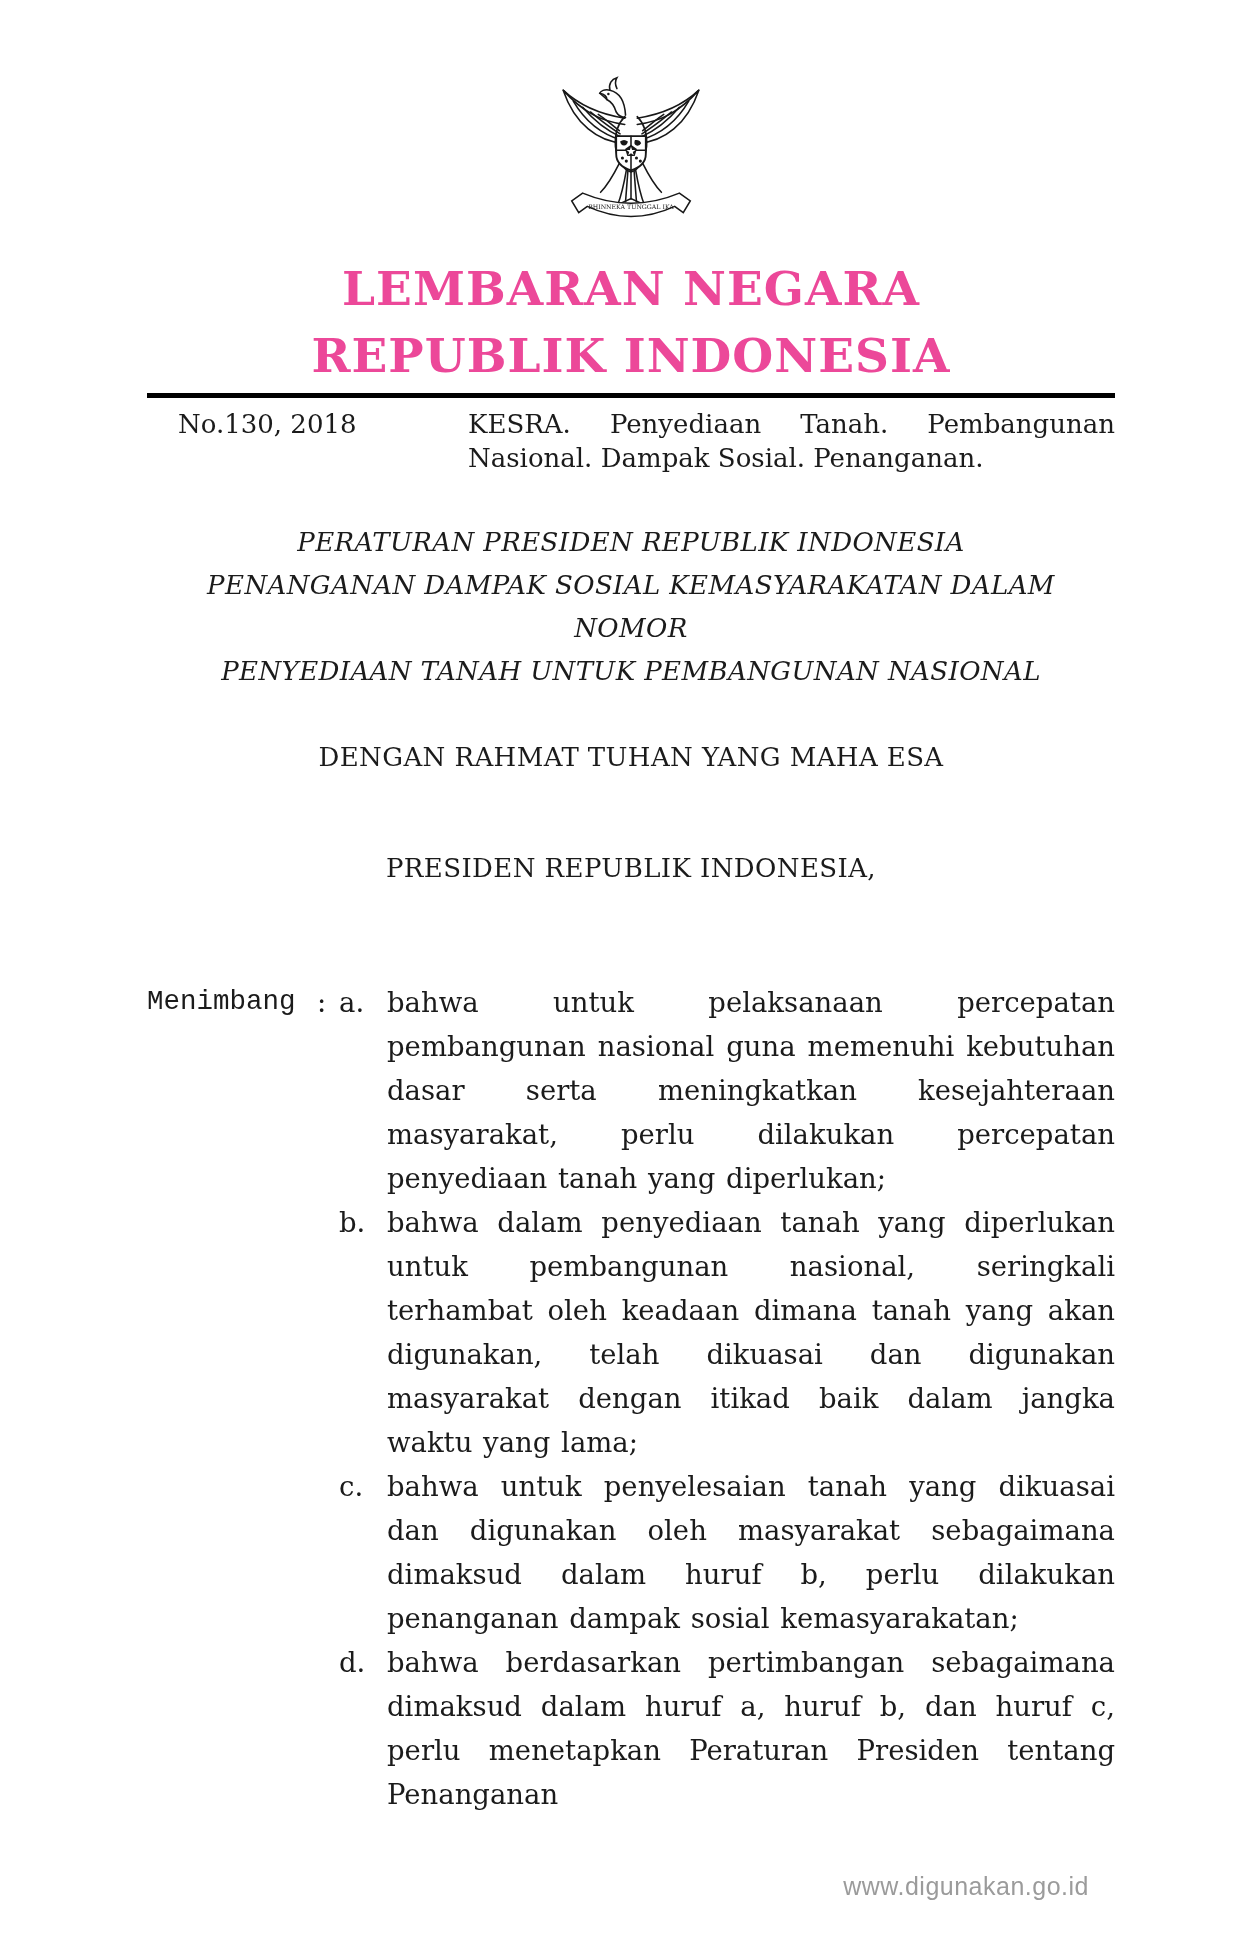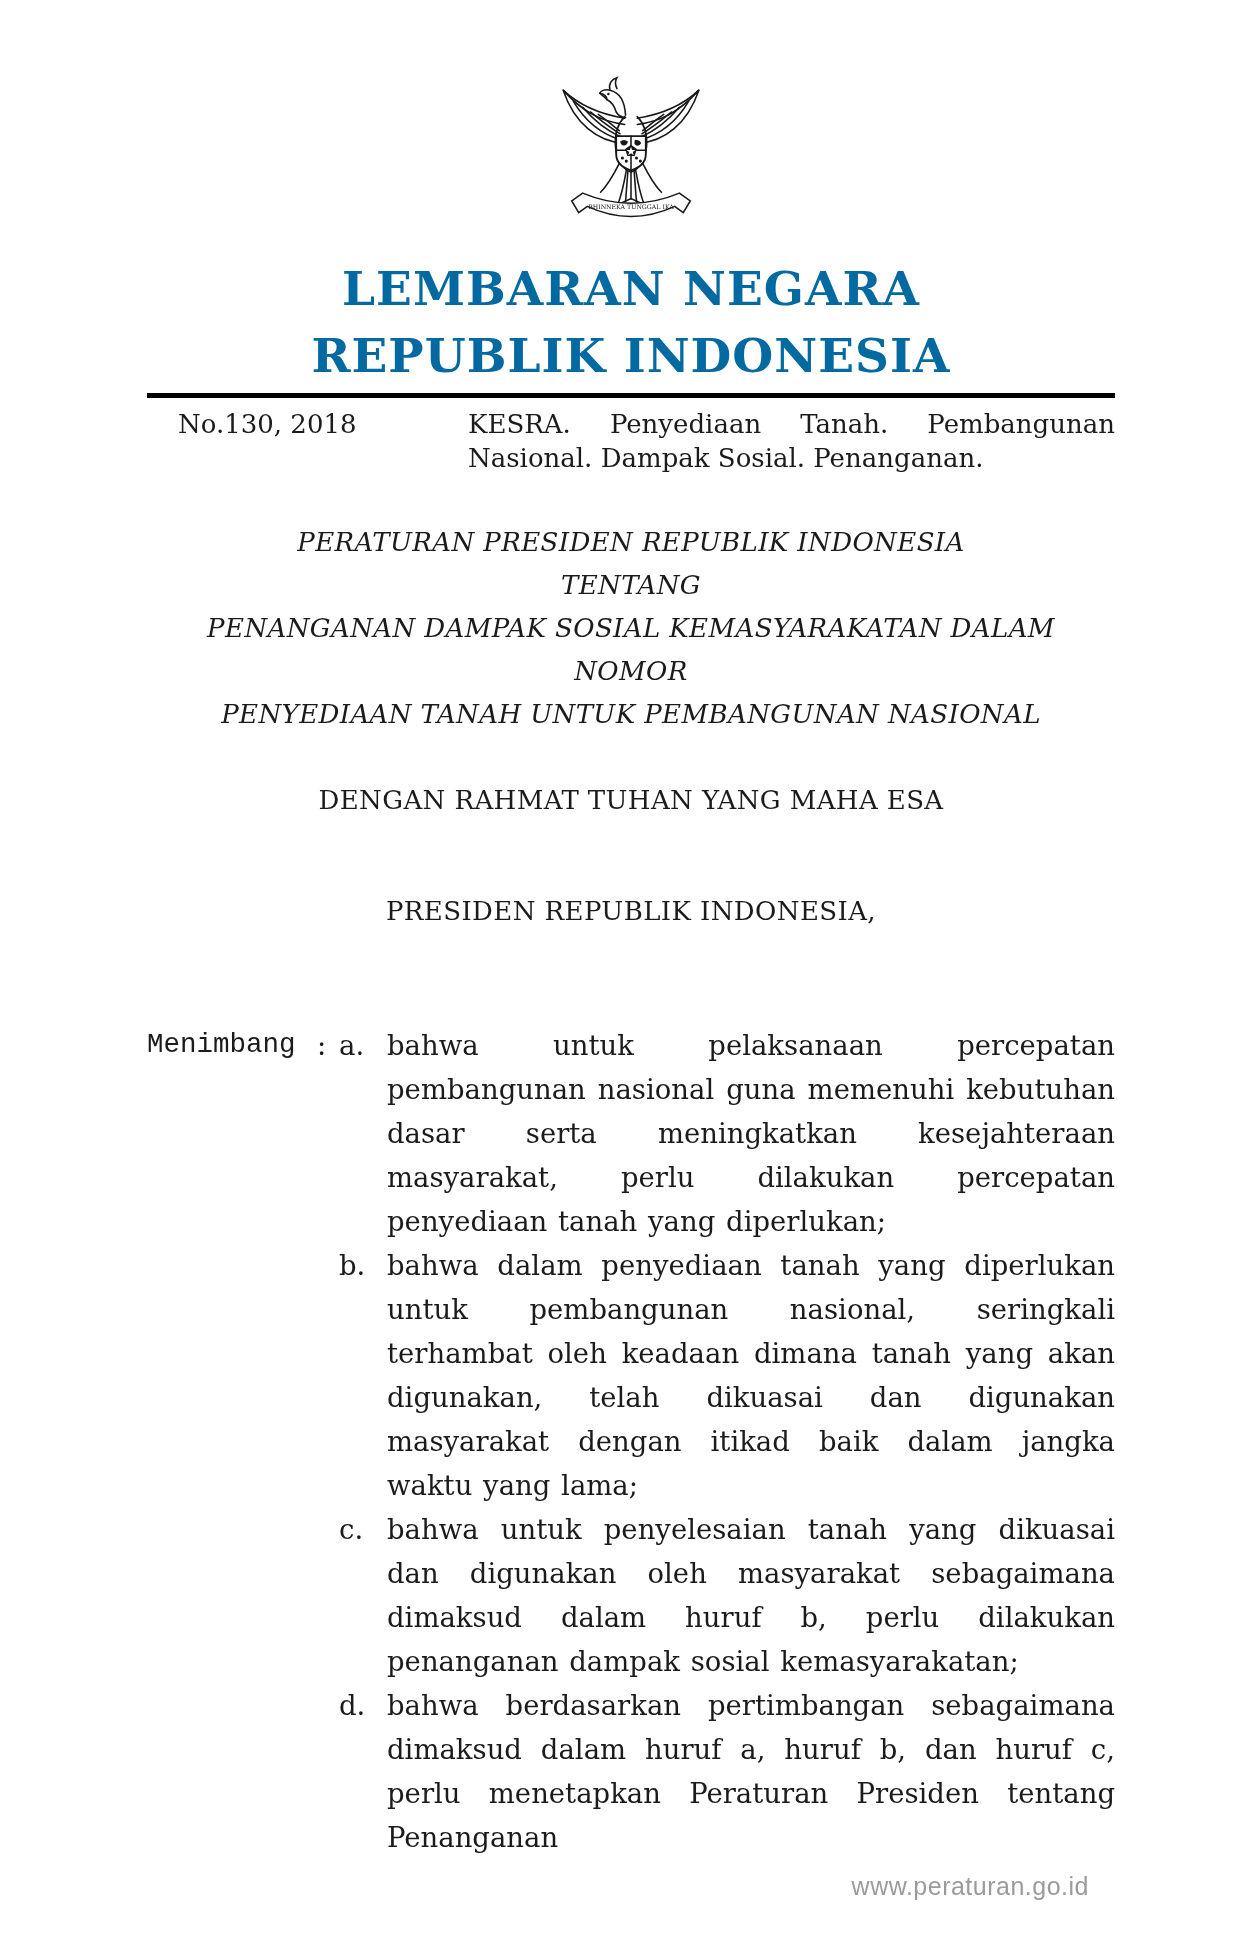--- a/index.html
+++ b/index.html
@@ -23,21 +23,21 @@
     height: 182px;
   }
   .emblem-wrap svg { display: inline-block; }
   .masthead-title {
     margin: 10px 0 0 0;
     text-align: center;
     font-size: 47px;
     font-weight: 700;
     letter-spacing: 1px;
     line-height: 57px;
-    color: #0369a1;
+    color: #ec4899;
   }
   .masthead-rule {
     margin-top: 9px;
     height: 5px;
     background: #000;
   }
   .meta-row {
     margin-top: 9px;
     display: flex;
     font-size: 26px;
@@ -155,21 +155,20 @@
     <h1 class="masthead-title">REPUBLIK INDONESIA</h1>
     <div class="masthead-rule"></div>
 
     <div class="meta-row">
       <div class="gazette-number">No.130, 2018</div>
       <div class="subject-classification">KESRA. Penyediaan Tanah. Pembangunan Nasional. Dampak Sosial. Penanganan.</div>
     </div>
 
     <div class="reg-heading">
       <div>PERATURAN PRESIDEN REPUBLIK INDONESIA</div>
-      <div>TENTANG</div>
       <div>PENANGANAN DAMPAK SOSIAL KEMASYARAKATAN DALAM NOMOR</div>
       <div>PENYEDIAAN TANAH UNTUK PEMBANGUNAN NASIONAL</div>
     </div>
 
     <div class="invocation-line">DENGAN RAHMAT TUHAN YANG MAHA ESA</div>
     <div class="authority-line">PRESIDEN REPUBLIK INDONESIA,</div>
 
     <div class="considerations">
       <div class="menimbang-label">Menimbang</div>
       <div class="menimbang-colon">:</div>
@@ -192,14 +191,14 @@
 
         <div class="consider-item">
           <div class="consider-marker">d.</div>
           <div class="consider-text">bahwa berdasarkan pertimbangan sebagaimana dimaksud dalam huruf a, huruf b, dan huruf c, perlu menetapkan Peraturan Presiden tentang Penanganan</div>
         </div>
 
       </div>
     </div>
   </div>
 
-  <a class="footer-site" href="#">www.peraturan.go.id</a>
+  <a class="footer-site" href="#">www.digunakan.go.id</a>
 </div>
 
 </body></html>

